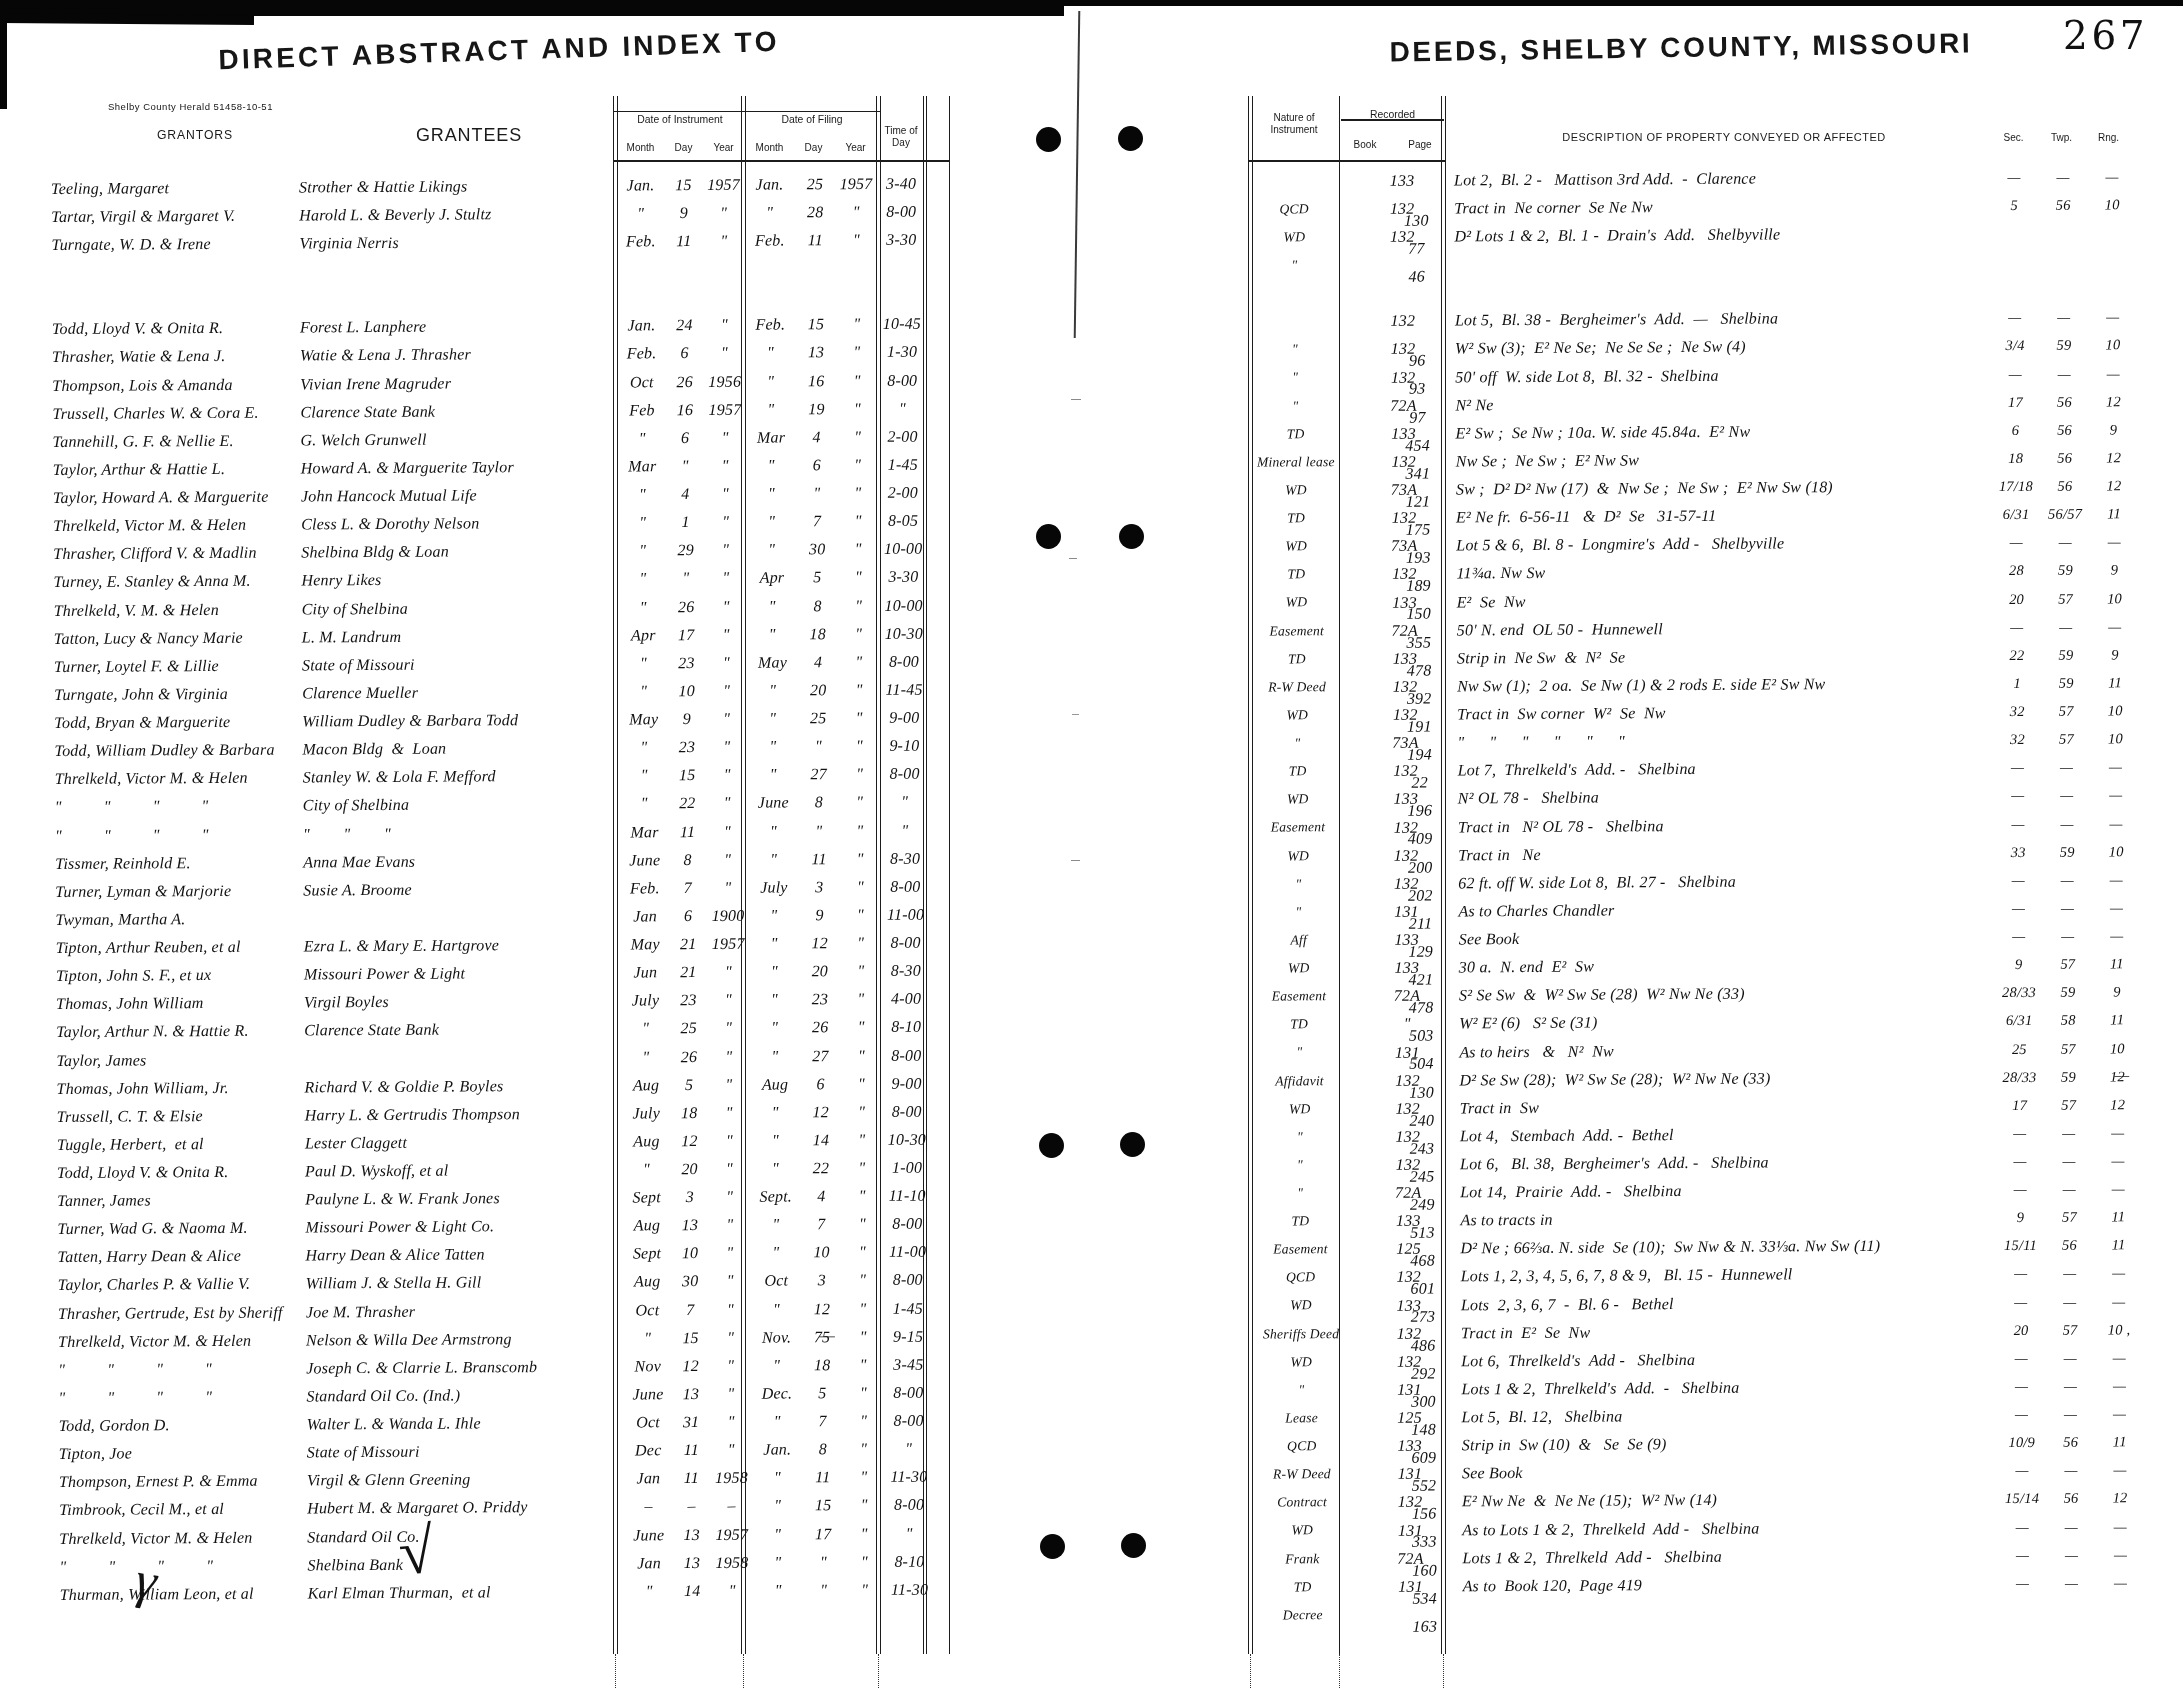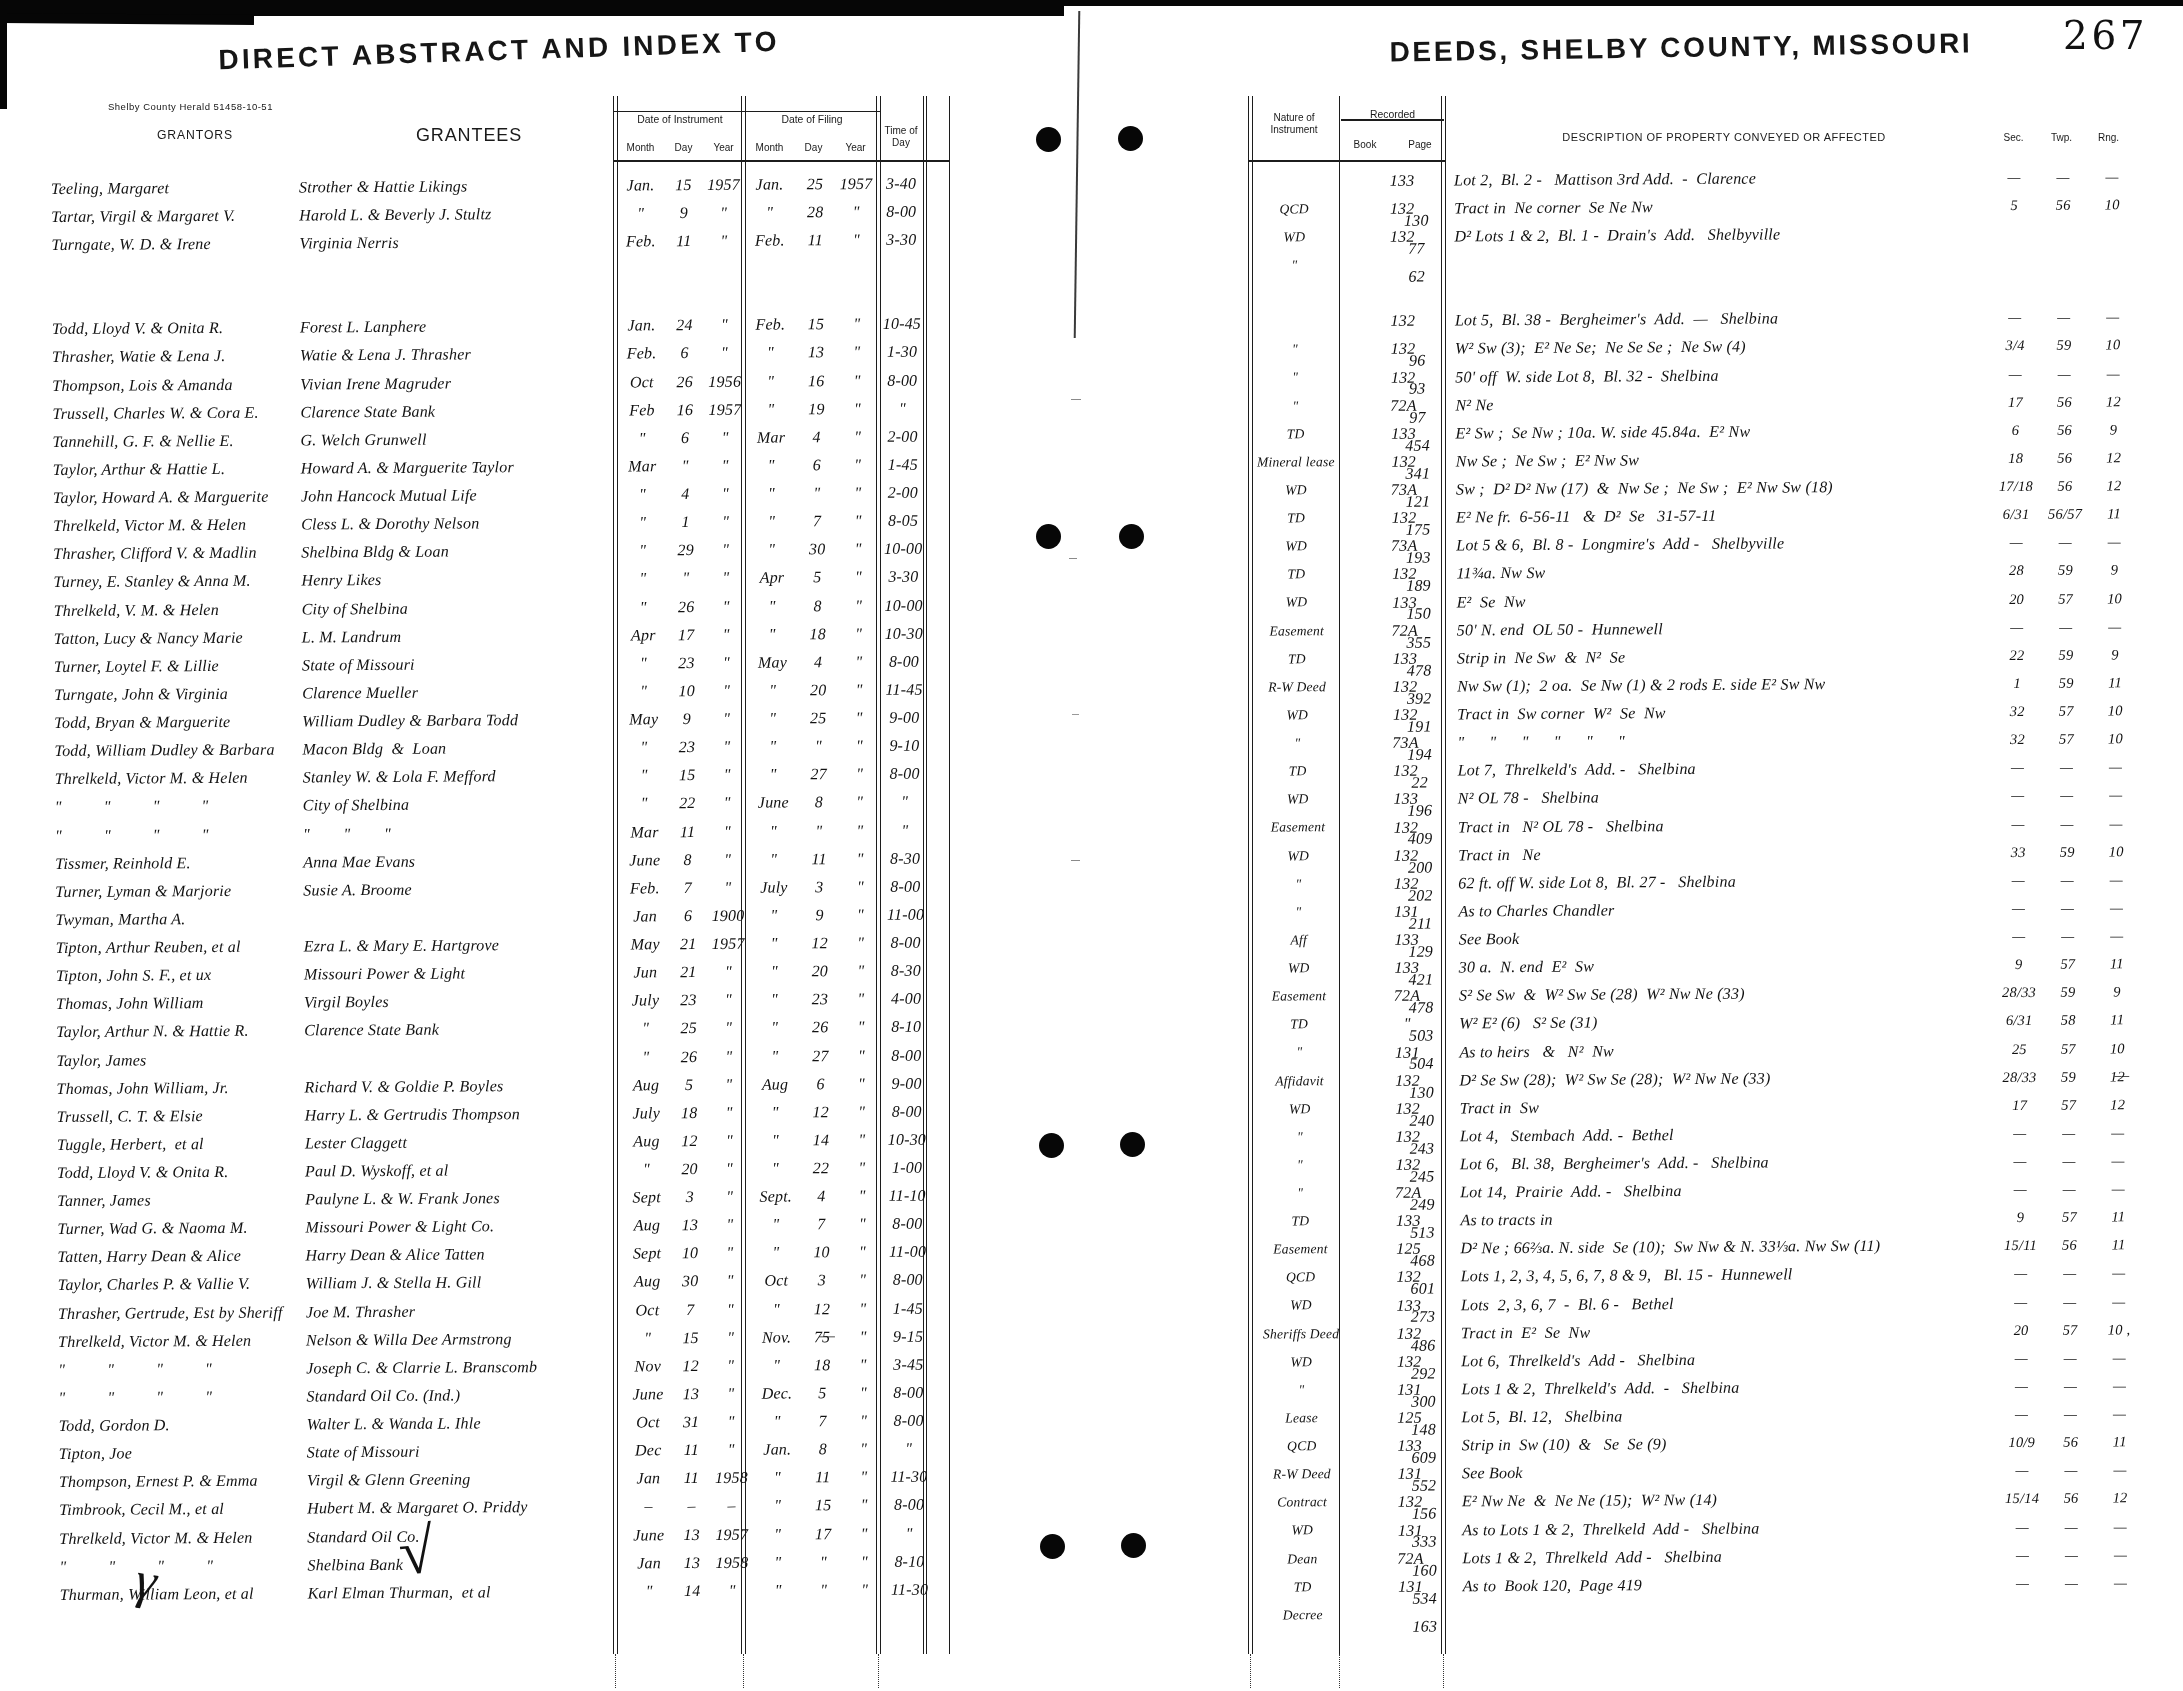--- a/index.html
+++ b/index.html
@@ -168,21 +168,21 @@
         <div class="cell hand c-e">Virginia Nerris</div>
         <div class="cell hand ctr c-im">Feb.</div>
         <div class="cell hand ctr c-id">11</div>
         <div class="cell hand ctr c-iy">"</div>
         <div class="cell hand ctr c-fm">Feb.</div>
         <div class="cell hand ctr c-fd">11</div>
         <div class="cell hand ctr c-fy">"</div>
         <div class="cell hand ctr c-t">3-30</div>
         <div class="cell hand c-n">"</div>
         <div class="cell hand ctr c-b">132</div>
-        <div class="cell hand ctr c-p">62</div>
+        <div class="cell hand ctr c-p">46</div>
         <div class="cell hand c-d">D² Lots 1 &amp; 2,  Bl. 1 -  Drain's  Add.   Shelbyville</div>
         <div class="cell hand ctr c-s"></div>
         <div class="cell hand ctr c-tw"></div>
         <div class="cell hand ctr c-r"></div>
       </div>
       <div class="row" style="top: 315px;">
         <div class="cell hand c-g">Todd, Lloyd V. &amp; Onita R.</div>
         <div class="cell hand c-e">Forest L. Lanphere</div>
         <div class="cell hand ctr c-im">Jan.</div>
         <div class="cell hand ctr c-id">24</div>
@@ -958,21 +958,21 @@
       <div class="row" style="top: 1525px;">
         <div class="cell hand c-g">Threlkeld, Victor M. &amp; Helen</div>
         <div class="cell hand c-e">Standard Oil Co.</div>
         <div class="cell hand ctr c-im">June</div>
         <div class="cell hand ctr c-id">13</div>
         <div class="cell hand ctr c-iy">1957</div>
         <div class="cell hand ctr c-fm">"</div>
         <div class="cell hand ctr c-fd">17</div>
         <div class="cell hand ctr c-fy">"</div>
         <div class="cell hand ctr c-t">"</div>
-        <div class="cell hand c-n">Dean</div>
+        <div class="cell hand c-n">Frank</div>
         <div class="cell hand ctr c-b">131</div>
         <div class="cell hand ctr c-p">160</div>
         <div class="cell hand c-d">As to Lots 1 &amp; 2,  Threlkeld  Add -   Shelbina</div>
         <div class="cell hand ctr c-s">—</div>
         <div class="cell hand ctr c-tw">—</div>
         <div class="cell hand ctr c-r">—</div>
       </div>
       <div class="row" style="top: 1553px;">
         <div class="cell hand c-g">"          "          "          "</div>
         <div class="cell hand c-e">Shelbina Bank</div>

